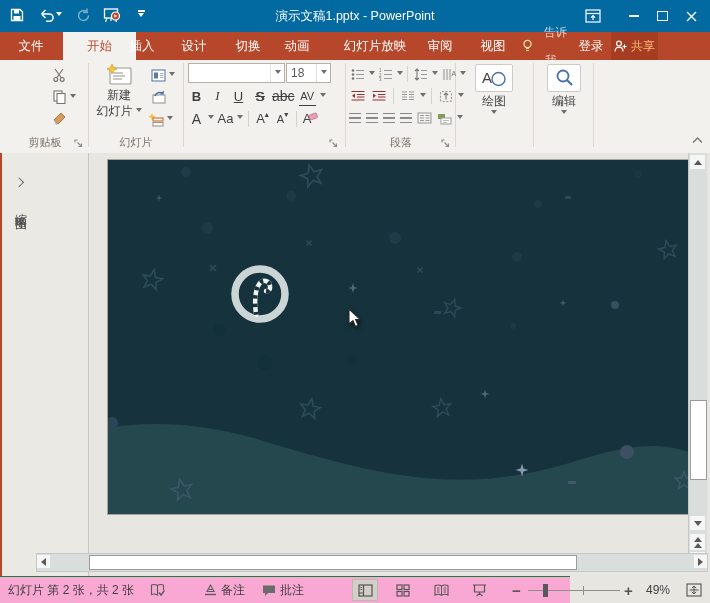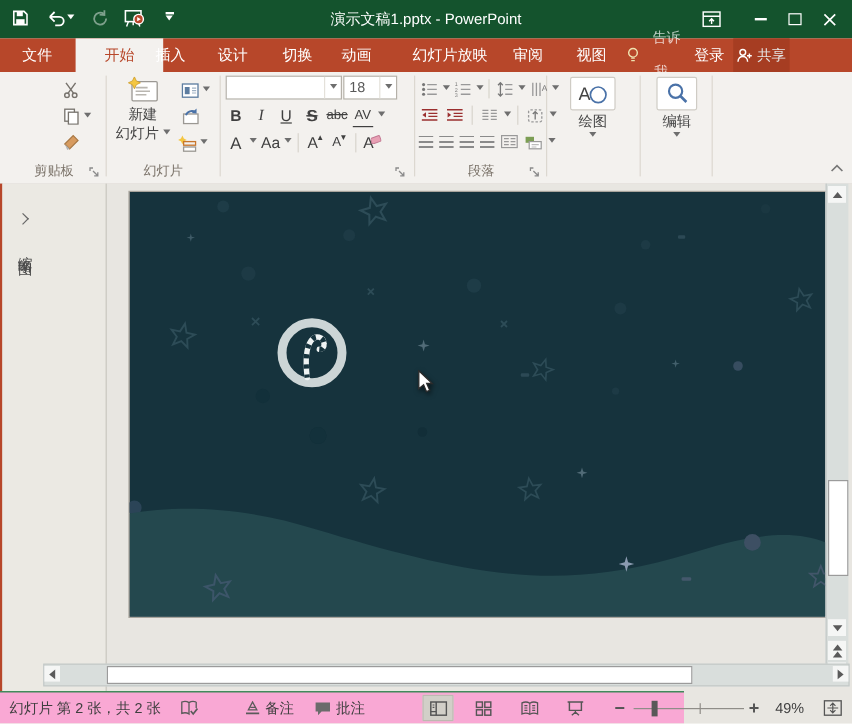--- a/index.html
+++ b/index.html
@@ -1,34 +1,34 @@
 <!DOCTYPE html>
 <html><head>
 <meta charset="utf-8">
 <style>
   html,body{margin:0;padding:0}
   #app{position:relative;width:710px;height:603px;font-family:"Liberation Sans","DejaVu Sans",sans-serif;
        background:#e8e6e1;overflow:hidden;font-size:12px;color:#444;-webkit-font-smoothing:antialiased}
   .abs{position:absolute}
   
-  .titlebar{position:absolute;left:0;top:0;width:710px;height:32px;background:#14532d}
+  .titlebar{position:absolute;left:0;top:0;width:710px;height:32px;background:#0369a1}
   .qat{position:absolute;left:6px;top:4px;display:flex;align-items:center;gap:7px}
   .qbtn{width:22px;height:22px;display:flex;align-items:center;justify-content:center}
   .title{position:absolute;left:0;top:0;width:100%;height:32px;line-height:32px;text-align:center;
          color:#fff;font-size:12.5px;pointer-events:none}
   .winctl{position:absolute;right:4px;top:0;height:32px;display:flex;align-items:center}
   .wbtn{width:29px;height:32px;display:flex;align-items:center;justify-content:center;color:#fff}
   .dd{width:0;height:0;border:3px solid transparent;border-top:4px solid #6e6e6e;display:inline-block}
   .dd.w{border-top-color:#fff}
   
   .tabrow{position:absolute;left:0;top:32px;width:710px;height:28px;background:#b7472a;color:#fff}
   .tab{position:absolute;top:0;height:28px;line-height:28px;text-align:center;font-size:12.5px}
   .tab.active{background:#f3f1ee;color:#b7472a}
   .share-box{position:absolute;top:0;height:28px;background:#a63d22;display:flex;align-items:center;
-             justify-content:center;gap:4px;color:#e5e5e5}
+             justify-content:center;gap:4px;color:#fdba74}
   .dim{color:rgba(255,255,255,.72)}
   
   .ribbon{position:absolute;left:0;top:60px;width:710px;height:93px;background:#f3f1ee;border-bottom:1px solid #d2cec6}
   .gdiv{position:absolute;top:3px;height:84px;width:1px;background:#dcd8d0}
   .grp{position:absolute;top:0;height:92px}
   .glabel{position:absolute;bottom:2px;left:0;width:100%;text-align:center;font-size:11px;color:#7a7268}
   .launch{position:absolute;bottom:3px;width:10px;height:10px}
   .bigbtn{position:absolute;display:flex;flex-direction:column;align-items:center;justify-content:flex-start;gap:2px}
   .bigbtn .lbl{font-size:12px;color:#444;line-height:14px;white-space:nowrap}
   .mini{width:18px;height:18px;display:flex;align-items:center;justify-content:center}
@@ -258,21 +258,21 @@
         <span class="val">18</span>
         <span class="cdd">
             <span class="dd"></span>
           </span>
       </div>
       <div class="row" style="position:absolute;left:3px;top:26px;gap:4px">
         <div class="fbtn" style="font-weight:bold">B</div>
         <div class="fbtn" style="font-style:italic;font-family:'Liberation Serif',serif">I</div>
         <div class="fbtn" style="text-decoration:underline">U</div>
         <div class="fbtn" style="text-decoration:line-through;text-shadow:1px 0 #3f3f3f">S</div>
-        <div class="fbtn" style="font-size:11px;text-decoration:line-through">abc</div>
+        <div class="fbtn" style="font-size:14px;text-decoration:line-through">abc</div>
         <div class="fbtn" style="font-size:11px;border-bottom:1px solid #3f3f3f">AV</div>
         <span class="dd"></span>
       </div>
       <div class="row" style="position:absolute;left:3px;top:49px;gap:3px">
         <div class="fbtn" style="font-size:14px">A</div>
         <span class="dd"></span>
         <div class="fbtn">Aa</div>
         <span class="dd"></span>
         <span class="vdiv"></span>
         <div class="fbtn">

